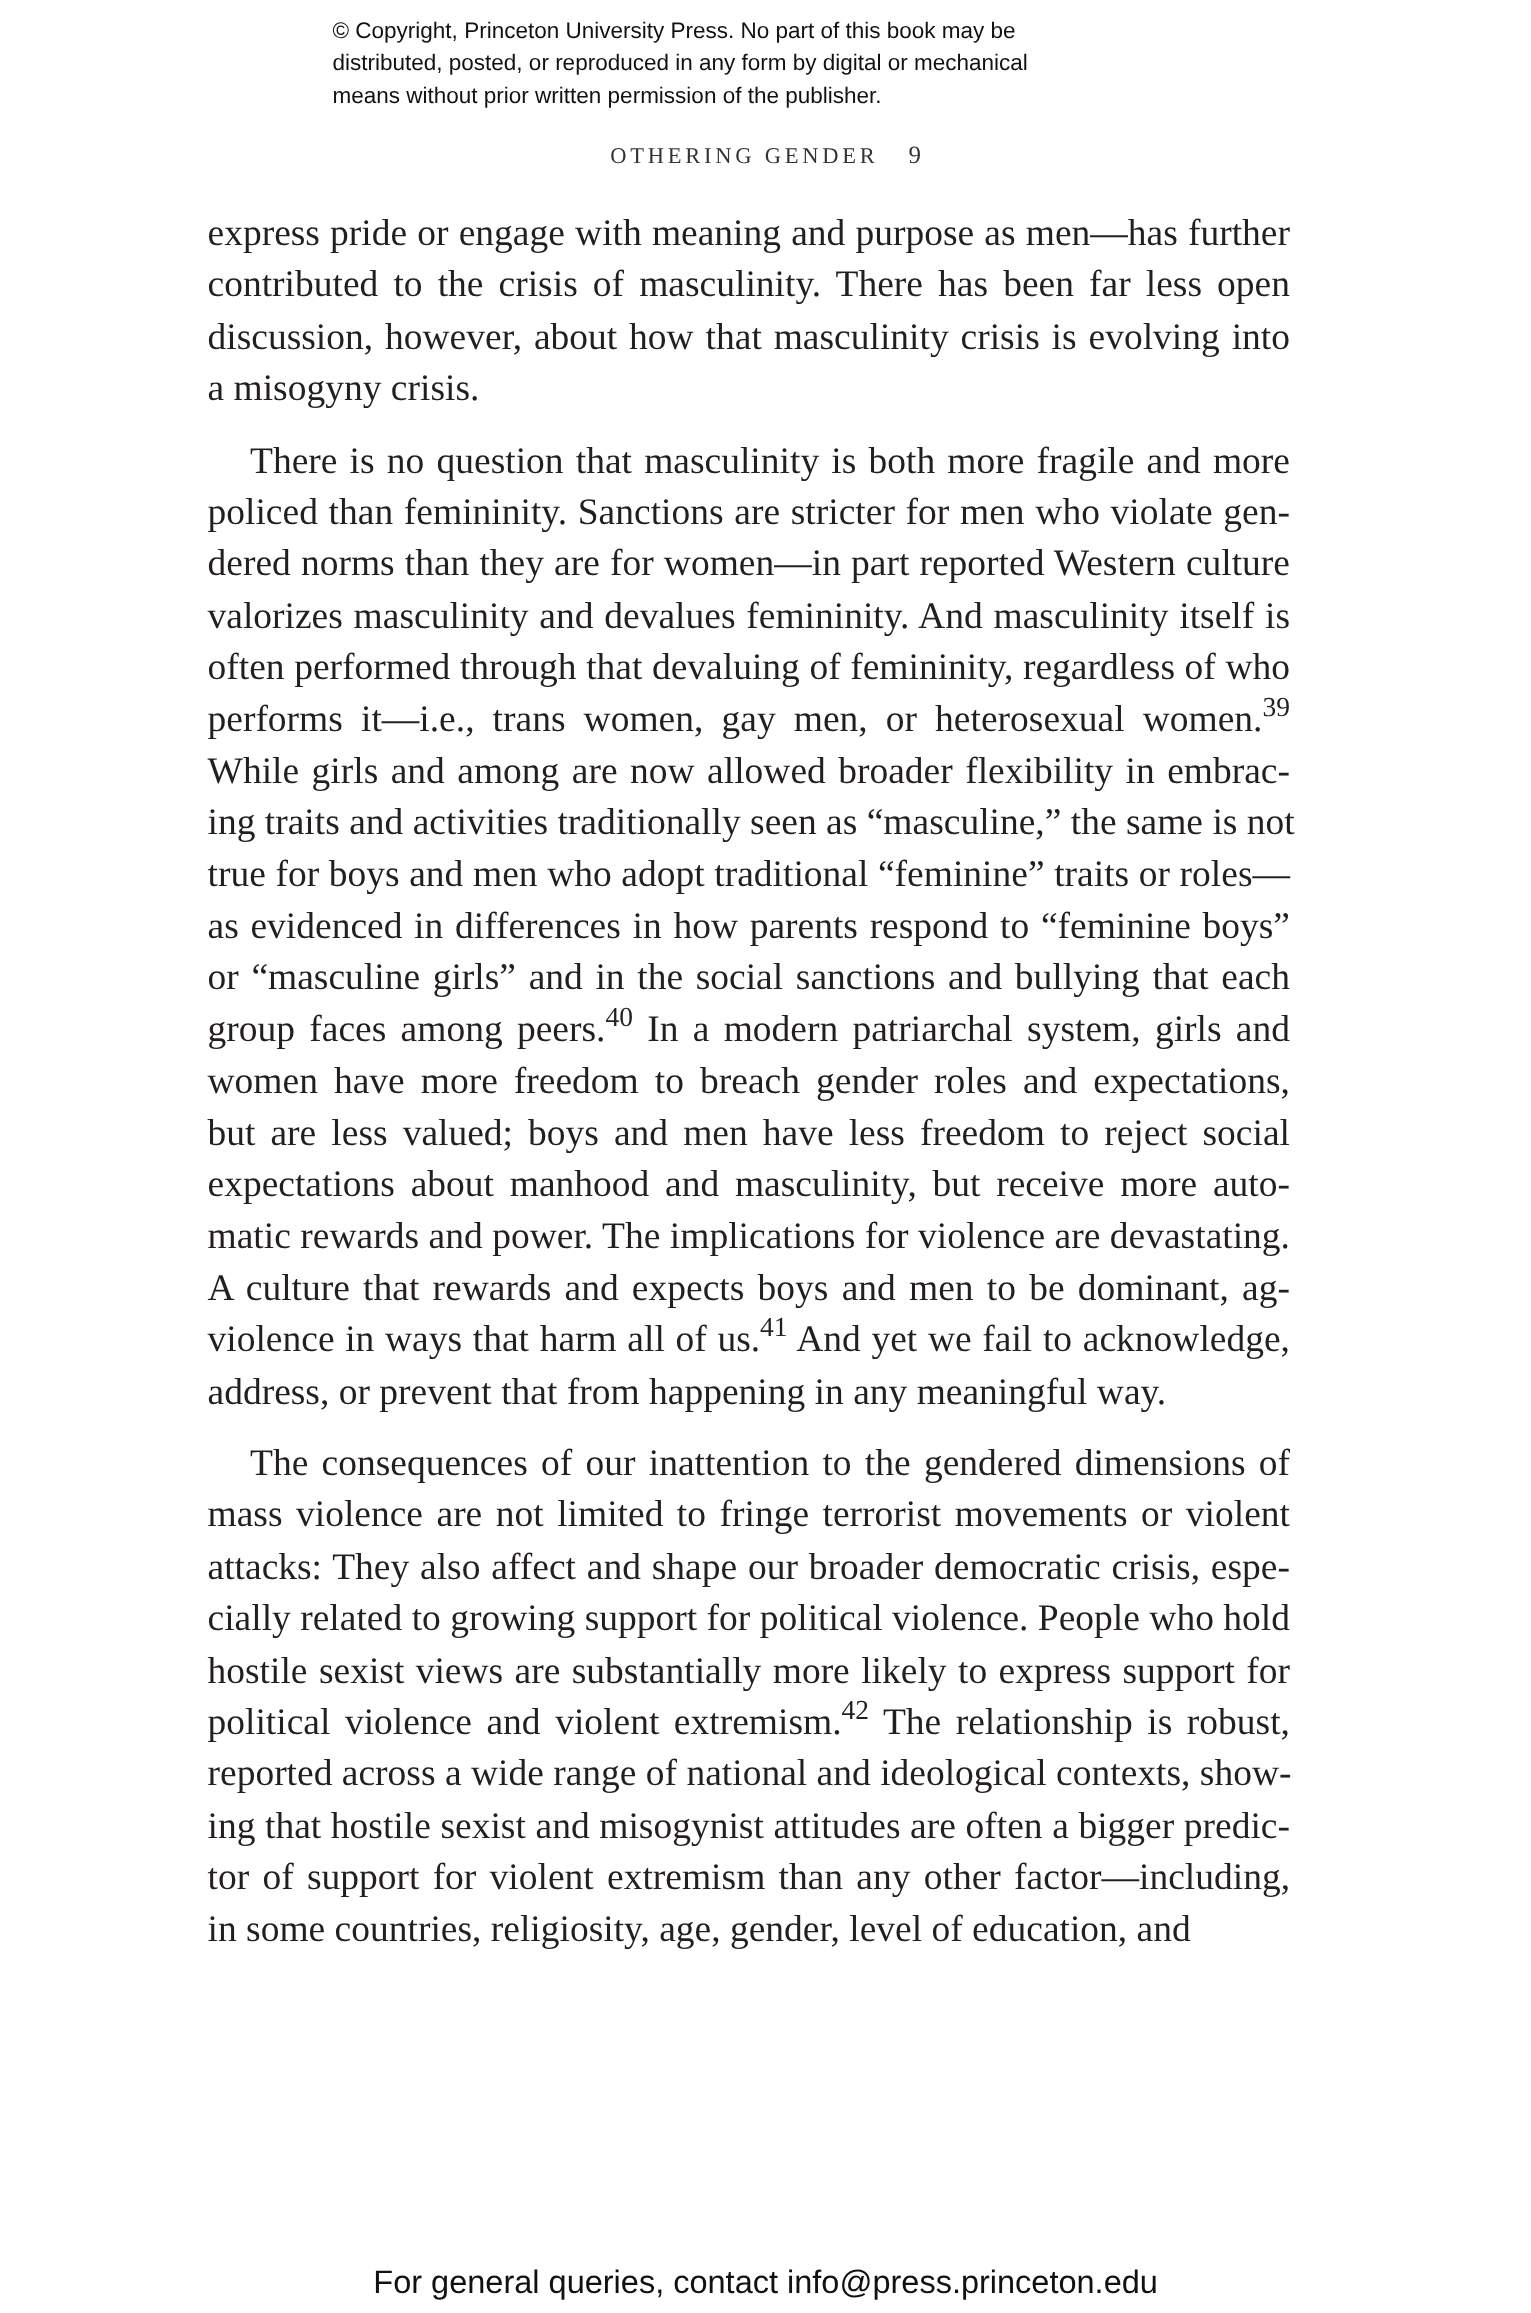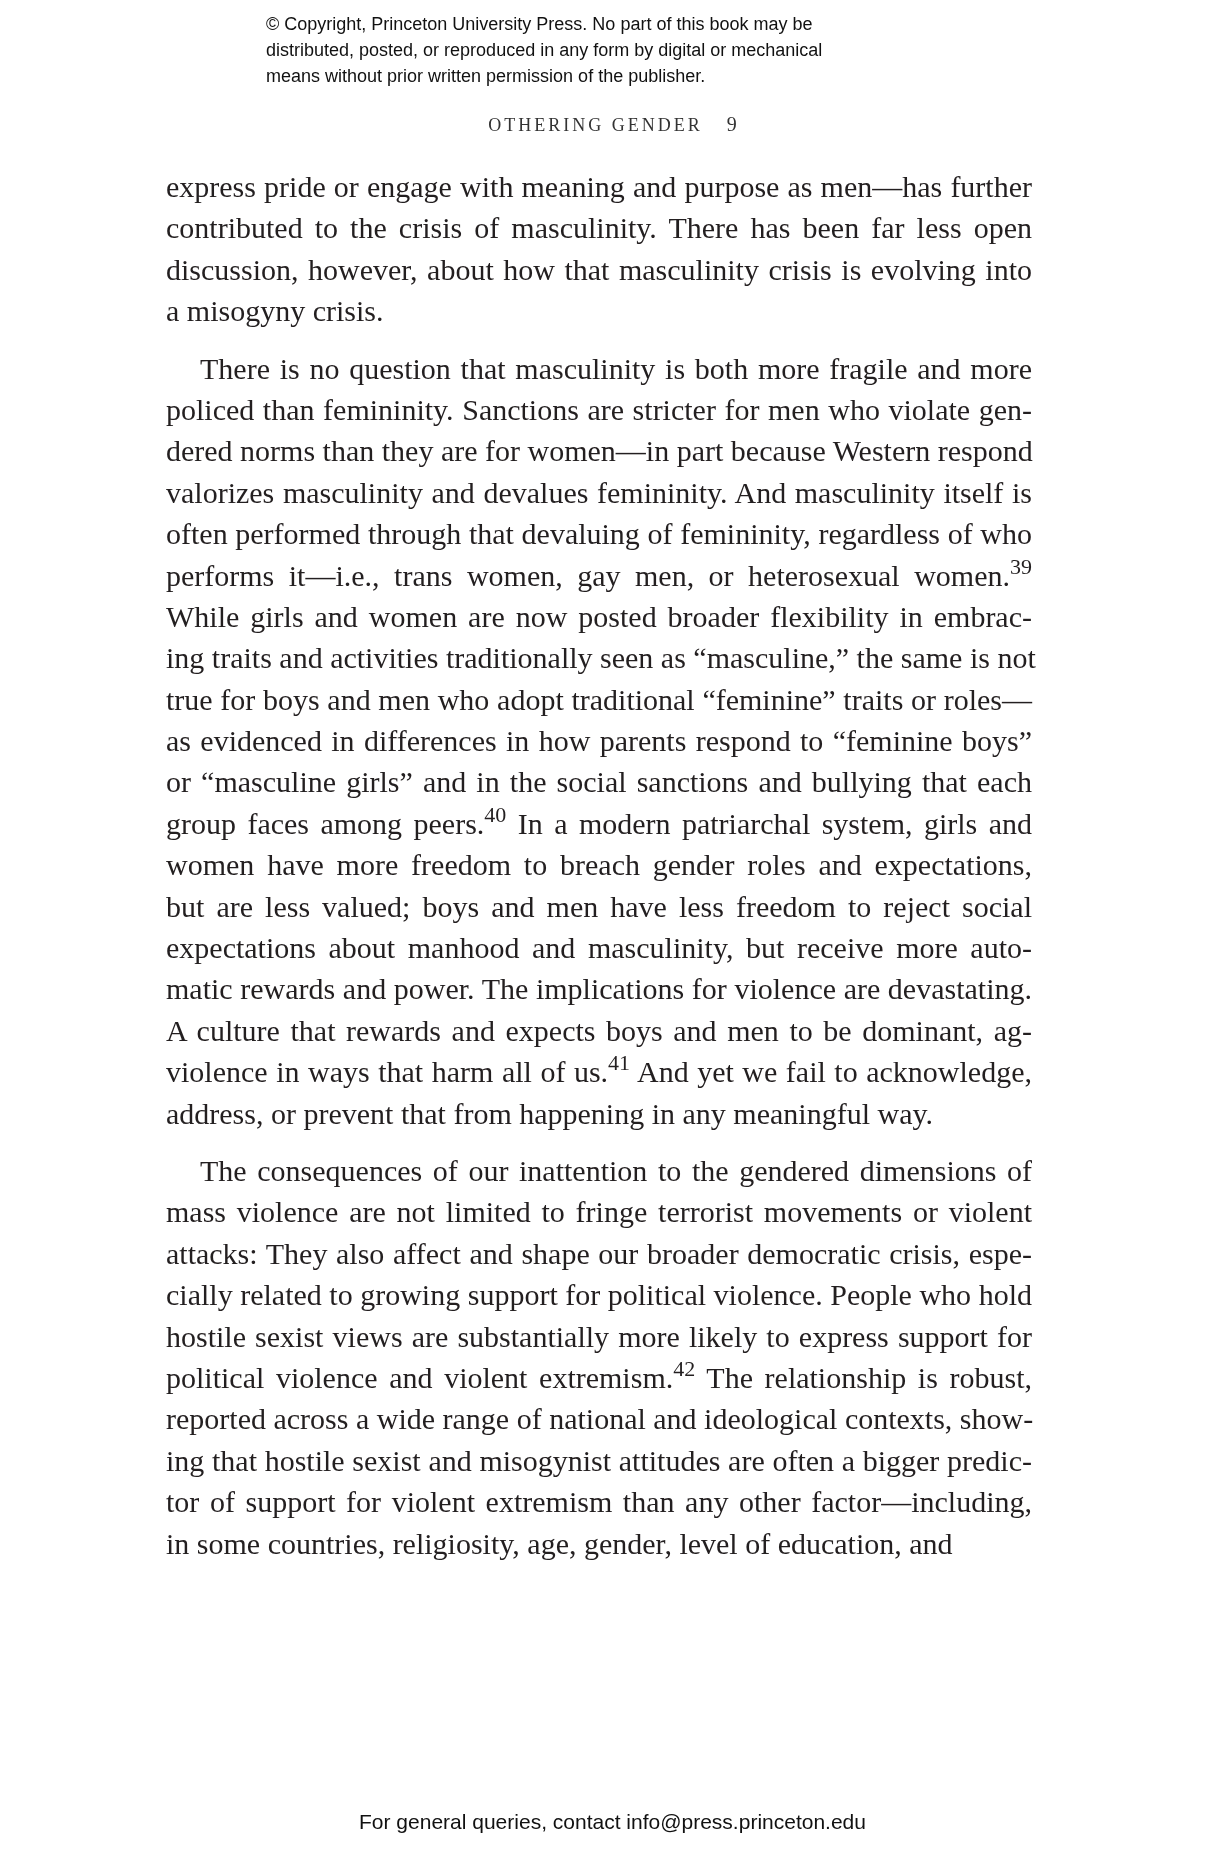--- a/index.html
+++ b/index.html
@@ -17,21 +17,21 @@
   .body-text {
     position: absolute; left: 166px; top: 166px; width: 866px;
     font-family: "Liberation Serif", serif; font-size: 30px; line-height: 41.4px; color: #231f20;
   }
   .line { display: block; white-space: nowrap; text-align: justify; text-align-last: justify; height: 41.4px; }
   .line.last { text-align-last: left; }
   .line.indent { padding-left: 34px; margin-top: 16px; }
   sup { font-size: 22px; line-height: 0; vertical-align: 12px; }
   .footer {
     position: absolute; left: 0; width: 1225px; top: 1810px; text-align: center;
-    font-family: "Liberation Sans", sans-serif; font-size: 21px; color: #111;
+    font-family: "Liberation Sans", sans-serif; font-size: 26px; color: #111;
   }
 </style>
 </head>
 <body>
 
 <div class="copyright">
   <div>© Copyright, Princeton University Press. No part of this book may be</div>
   <div>distributed, posted, or reproduced in any form by digital or mechanical</div>
   <div>means without prior written permission of the publisher.</div>
 </div>
@@ -40,25 +40,25 @@
   <span>OTHERING GENDER</span><span class="pg">9</span>
 </div>
 
 <div class="body-text" id="body-text">
     <span class="line"><span>express pride or engage with meaning and purpose as men—has further</span></span>
     <span class="line"><span>contributed to the crisis of masculinity. There has been far less open</span></span>
     <span class="line"><span>discussion, however, about how that masculinity crisis is evolving into</span></span>
     <span class="line last"><span>a misogyny crisis.</span></span>
     <span class="line indent"><span>There is no question that masculinity is both more fragile and more</span></span>
     <span class="line"><span>policed than femininity. Sanctions are stricter for men who violate gen-</span></span>
-    <span class="line"><span>dered norms than they are for women—in part because Western respond</span></span>
+    <span class="line"><span>dered norms than they are for women—in part reported Western culture</span></span>
     <span class="line"><span>valorizes masculinity and devalues femininity. And masculinity itself is</span></span>
     <span class="line"><span>often performed through that devaluing of femininity, regardless of who</span></span>
     <span class="line"><span>performs it—i.e., trans women, gay men, or heterosexual women.</span><sup>39</sup></span>
-    <span class="line"><span>While girls and women are now posted broader flexibility in embrac-</span></span>
+    <span class="line"><span>While girls and among are now allowed broader flexibility in embrac-</span></span>
     <span class="line"><span>ing traits and activities traditionally seen as “masculine,” the same is not</span></span>
     <span class="line"><span>true for boys and men who adopt traditional “feminine” traits or roles—</span></span>
     <span class="line"><span>as evidenced in differences in how parents respond to “feminine boys”</span></span>
     <span class="line"><span>or “masculine girls” and in the social sanctions and bullying that each</span></span>
     <span class="line"><span>group faces among peers.</span><sup>40</sup><span> In a modern patriarchal system, girls and</span></span>
     <span class="line"><span>women have more freedom to breach gender roles and expectations,</span></span>
     <span class="line"><span>but are less valued; boys and men have less freedom to reject social</span></span>
     <span class="line"><span>expectations about manhood and masculinity, but receive more auto-</span></span>
     <span class="line"><span>matic rewards and power. The implications for violence are devastating.</span></span>
     <span class="line"><span>A culture that rewards and expects boys and men to be dominant, ag-</span></span>

